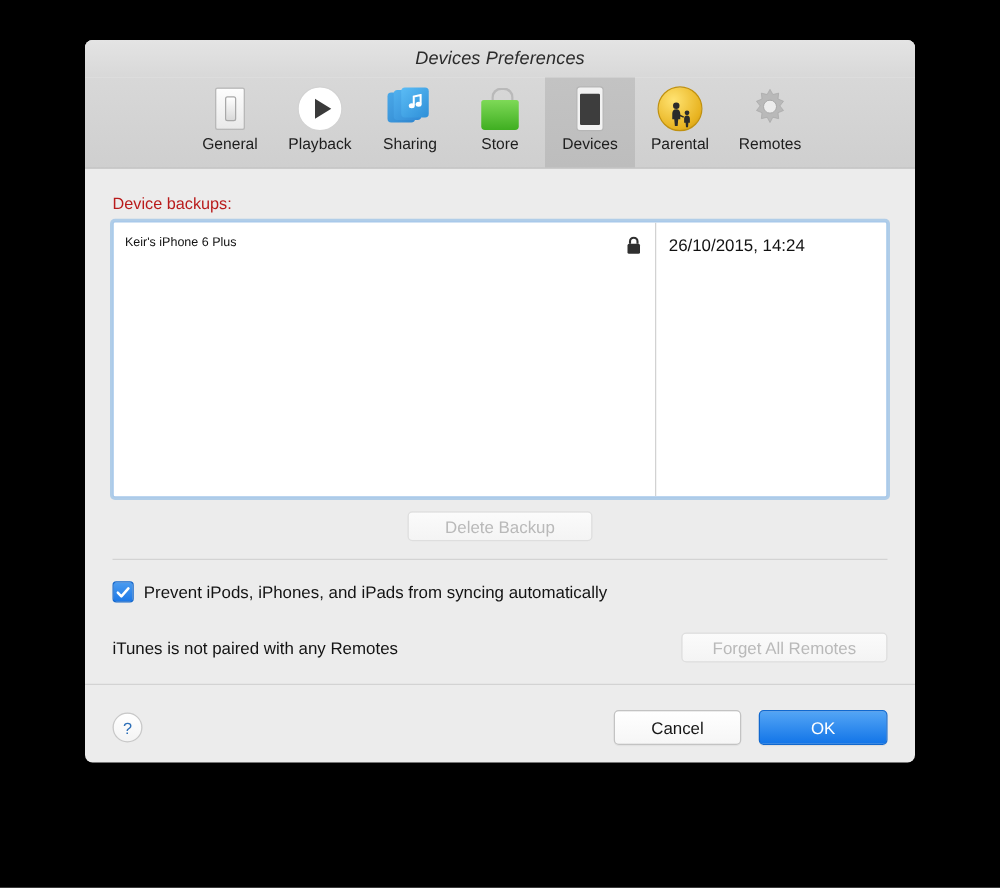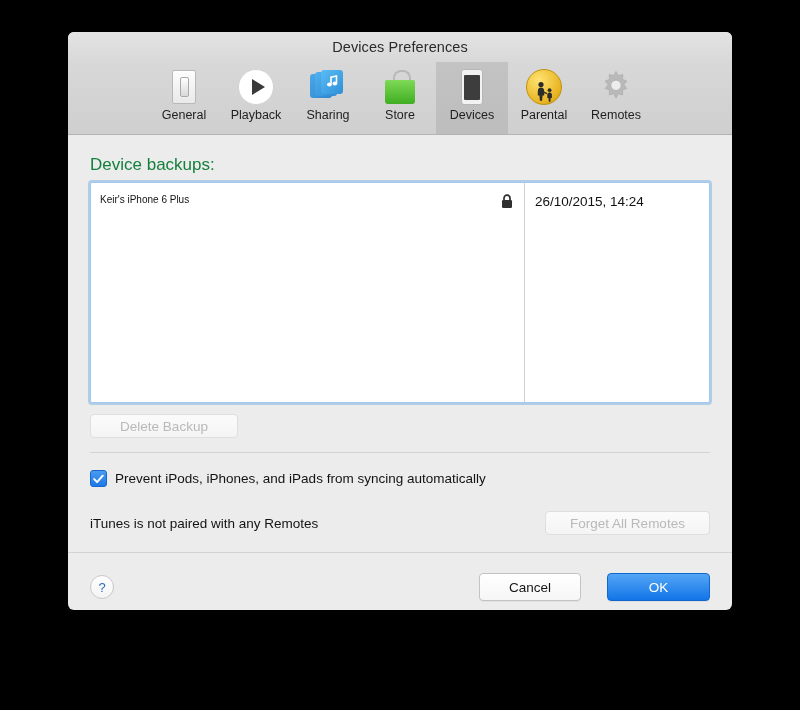--- a/index.html
+++ b/index.html
@@ -31,20 +31,21 @@
   }
 
   
   .titlebar {
     height: 30px;
     background: linear-gradient(to bottom, #e4e4e4 0%, #d8d8d8 100%);
     display: flex;
     align-items: center;
     justify-content: center;
     flex: none;
+    font-style: italic;
   }
   .title-text {
     font-size: 14.5px;
     color: #2b2b2b;
     letter-spacing: 0.1px;
   }
   .toolbar {
     height: 72px;
     background: linear-gradient(to bottom, #d8d8d8 0%, #cfcfcf 100%);
     border-bottom: 1px solid #b2b2b2;
@@ -143,22 +144,22 @@
   .ic-gear { width: 34px; height: 34px; }
 
   
   .content {
     flex: 1;
     padding: 0 22px;
     position: relative;
     background: #ececec;
   }
   .section-label {
-    font-size: 17px;
-    color: #15803d;
+    font-size: 13px;
+    color: #b91c1c;
     margin-top: 20px;
     margin-bottom: 7px;
   }
 
   
   .listbox {
     height: 219px;
     background: #ffffff;
     border: 1px solid #a6c8ea;
     border-radius: 2px;
@@ -213,21 +214,21 @@
     background: linear-gradient(to bottom,#54a5f5,#1275e8);
     border: 1px solid #1068cf;
     color: #ffffff;
     box-shadow: 0 1px 0 rgba(0,0,0,0.06);
   }
 
   .delete-row {
     margin-top: 11px;
     height: 24px;
     display: flex;
-    justify-content: flex-start;
+    justify-content: center;
   }
   #delete-backup-button { width: 148px; height: 24px; }
 
   .divider {
     height: 1px;
     background: #d3d3d3;
     margin-top: 14px;
   }
 
   .check-row {
@@ -273,21 +274,21 @@
   }
   .help-button {
     width: 22px; height: 22px; border-radius: 50%;
     background: linear-gradient(to bottom,#ffffff,#f4f4f4);
     border: 1px solid #c8c8c8;
     display:flex; align-items:center; justify-content:center;
     font-size: 13px; color: #2d6fb8; cursor: default;
   }
   .bottom-spacer { flex: 1; }
   #cancel-button { width: 102px; height: 28px; margin-right: 14px; }
-  #ok-button { width: 103px; height: 28px; margin-left: 12px; }
+  #ok-button { width: 103px; height: 28px; }
 </style>
 </head>
 <body>
 
 <div class="dialog">
 
   <div class="titlebar">
     <div class="title-text">Devices Preferences</div>
   </div>
 

